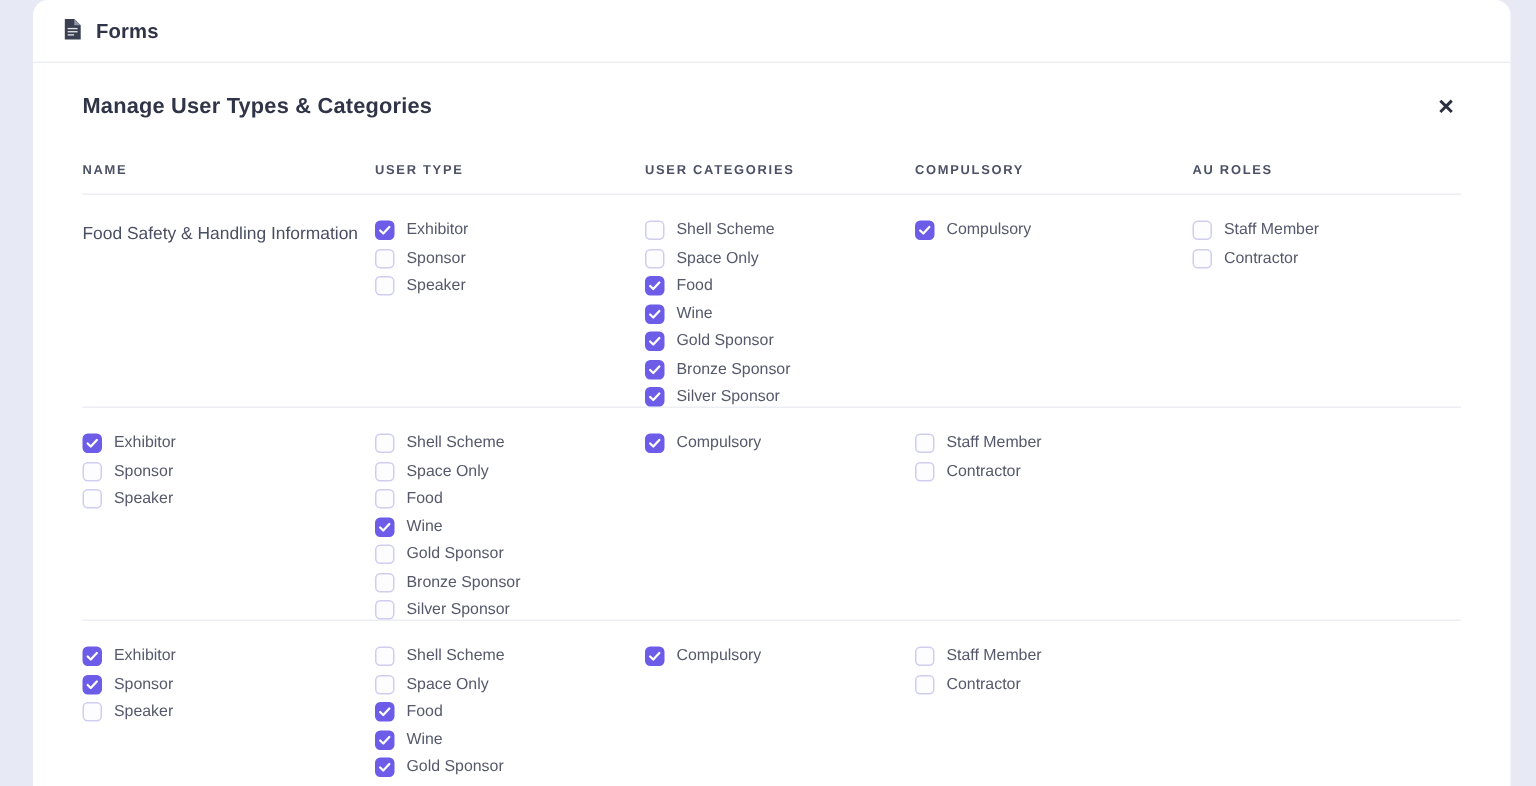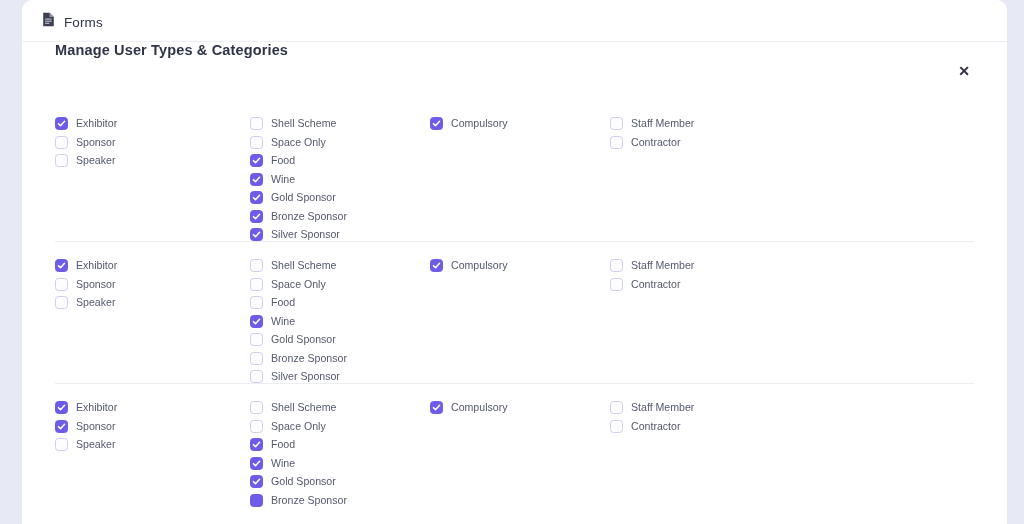--- a/index.html
+++ b/index.html
@@ -39,35 +39,35 @@
   
   .topbar {
     height: 42px;
     border-bottom: 1px solid #edeff4;
     display: flex;
     align-items: center;
     padding-left: 20px;
   }
   .topbar-title {
     display: flex;
-    align-items: flex-end;
+    align-items: center;
     gap: 9px;
     font-size: 13.5px;
     color: #2f3447;
-    font-weight: 400;
+    font-weight: 700;
     letter-spacing: .1px;
   }
   .doc-icon { display: block; }
 
   
   .panel-head {
     position: relative;
     height: 58px;
     display: flex;
-    align-items: flex-start;
+    align-items: center;
     padding: 0 33px;
   }
   .panel-title {
     font-size: 14.5px;
     font-weight: 700;
     color: #2f3447;
     letter-spacing: .15px;
   }
   .close-btn {
     position: absolute;
@@ -181,22 +181,30 @@
         <span>Forms</span>
       </div>
     </div>
 
     <div class="panel-head">
       <span class="panel-title">Manage User Types &amp; Categories</span>
       <button class="close-btn">✕</button>
     </div>
 
     <div class="table-wrap">
+      <div class="grid-row thead">
+        <div class="th">NAME</div>
+        <div class="th">USER TYPE</div>
+        <div class="th">USER CATEGORIES</div>
+        <div class="th">COMPULSORY</div>
+        <div class="th">AU ROLES</div>
+      </div>
       <div id="rows-container">
           <div class="grid-row trow">
+            <div class="cell-name">Food Safety &amp; Handling Information</div>
             <div>
               <div class="cb-list">
                 <div class="cb-item on">
                   <span class="cb-box">
                     <svg width="9" height="9" viewBox="0 0 10 10" fill="none" xmlns="http://www.w3.org/2000/svg">
                       <path d="M1.6 5.2L3.9 7.4L8.4 2.6" stroke="#ffffff" stroke-width="1.7" stroke-linecap="round" stroke-linejoin="round"></path>
                     </svg>
                   </span>
                   <span class="cb-label">Exhibitor</span>
                 </div>

